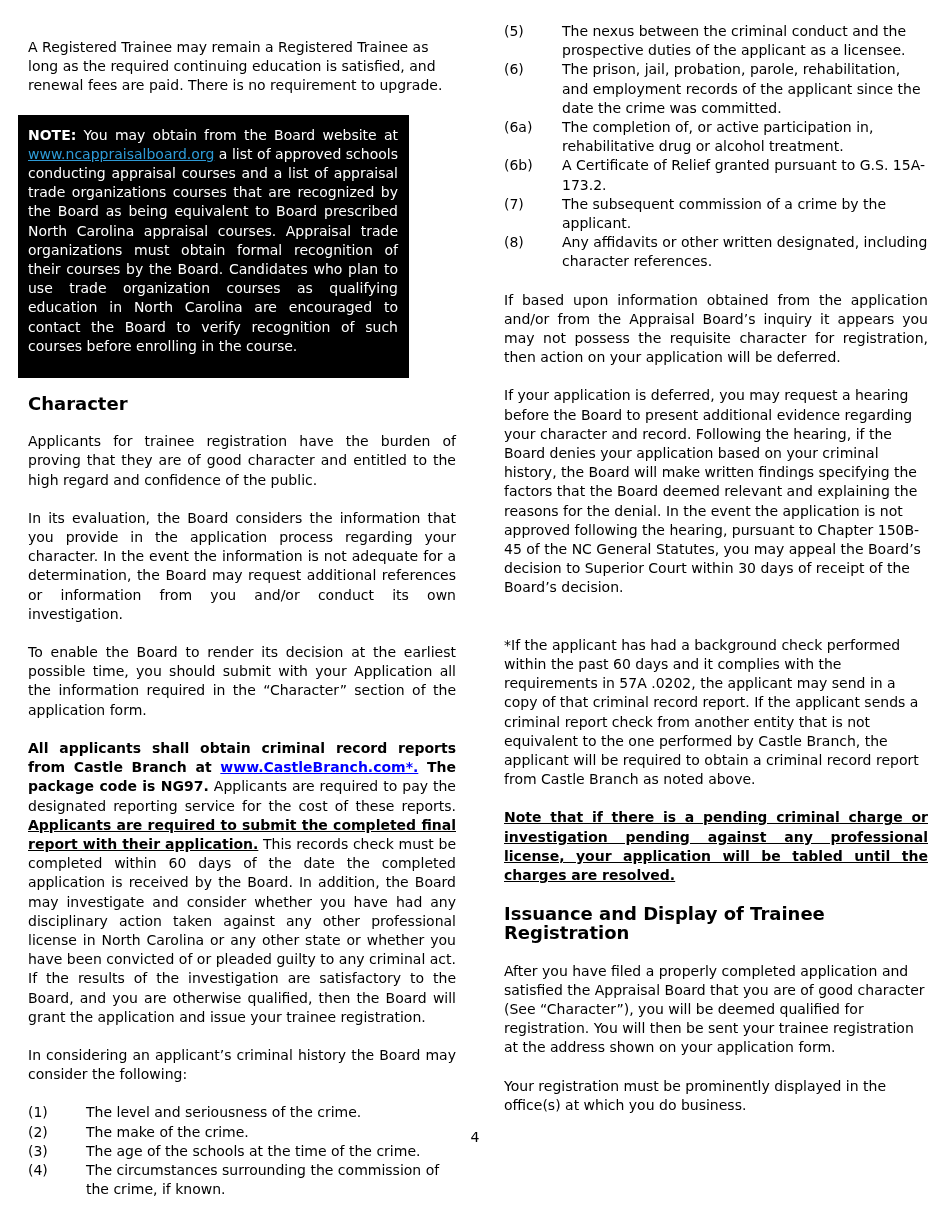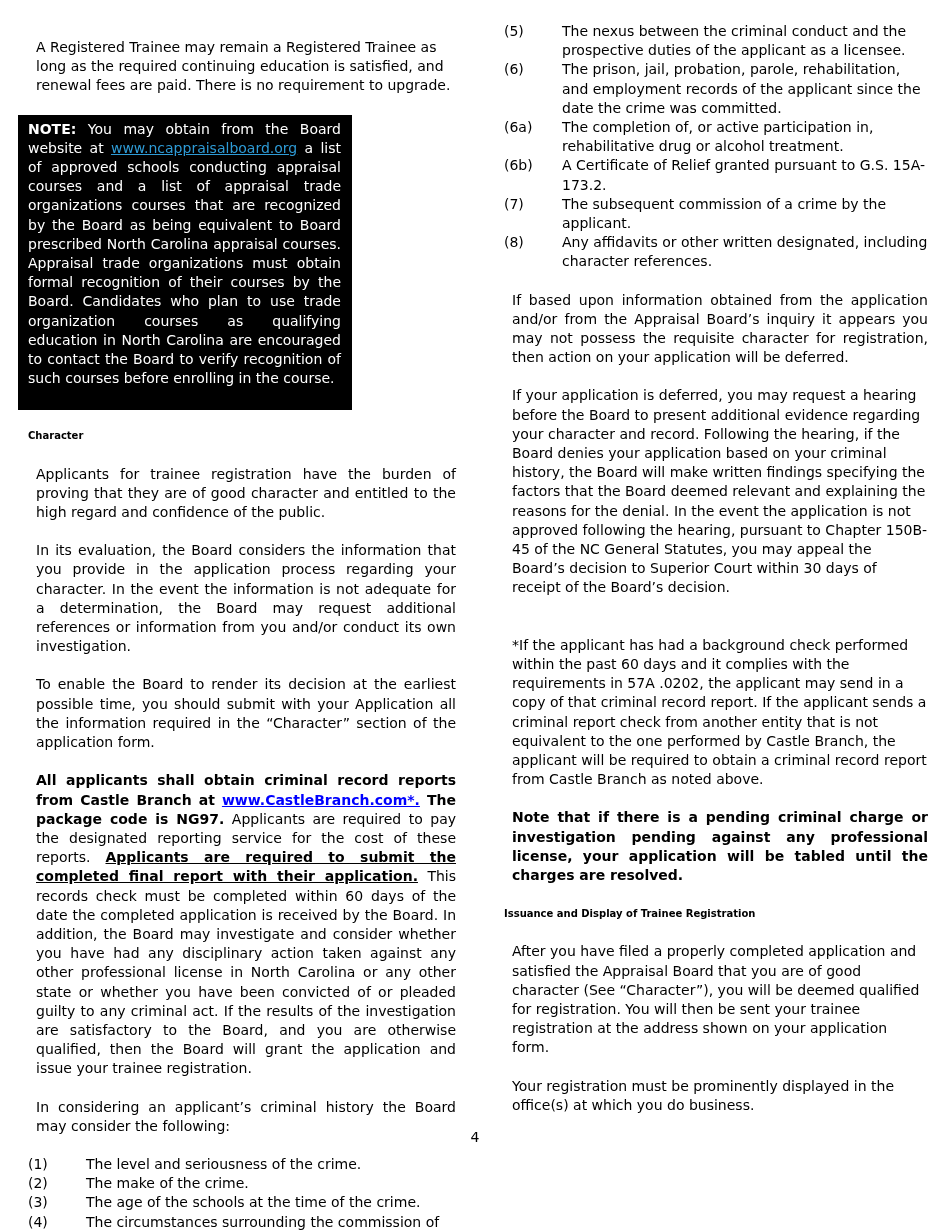--- a/index.html
+++ b/index.html
@@ -10,42 +10,42 @@
     background:var(--page_bg, #fff);
     color:var(--text, #000);
     font-family:"DejaVu Sans", "Liberation Sans", sans-serif;
     font-size:14px;
     line-height:19.2px;
     overflow:hidden;
   }
   .col { position:absolute; }
   .col-left  { left:28px;  top:38px; width:428px; }
   .col-right { left:504px; top:22px; width:424px; }
-  p { margin:0 0 19px 8px; }
+  p { margin:0 0 19px 0; }
   .just { text-align:justify; }
-  h2 { font-size:10px; line-height:19.2px; font-weight:bold; margin:0 0 19px 0; }
+  h2 { font-size:18px; line-height:19.2px; font-weight:bold; margin:0 0 19px 0; }
   .b { font-weight:bold; }
   .u { text-decoration:underline; }
   .mb-big { margin-bottom:38px; }
   .note-box {
     background:var(--note_box_bg, #000);
     color:var(--note_box_text, #fff);
-    width:334px;
+    width:391px;
     box-sizing:border-box;
     margin:0 0 16px -10px;
-    padding:5px 11px 22px 10px;
+    padding:11px 11px 22px 10px;
     text-align:justify;
   }
   a.note-link { color:var(--note_link, #2e9bd6); text-decoration:underline; cursor:pointer; }
   a.ext-link  { color:var(--link, #0000ff); text-decoration:underline; cursor:pointer; }
   .list { margin:0 0 19px 0; }
   .li { display:grid; grid-template-columns:58px 1fr; }
   .li .num { }
   .li .txt { }
-  .bold-underline-para { font-weight:bold; }
+  .bold-underline-para { font-weight:bold; text-decoration:underline; }
   .page-number {
     position:absolute; top:1128px; left:0; width:950px;
     text-align:center; font-size:14px;
   }
 </style>
 </head>
 <body>
 
 <div class="page">
 

